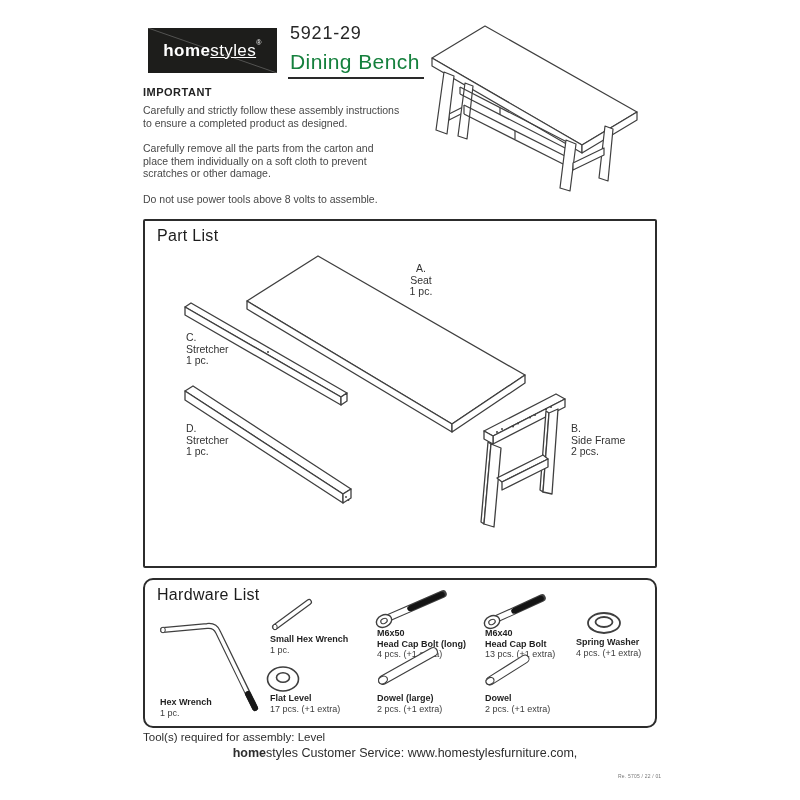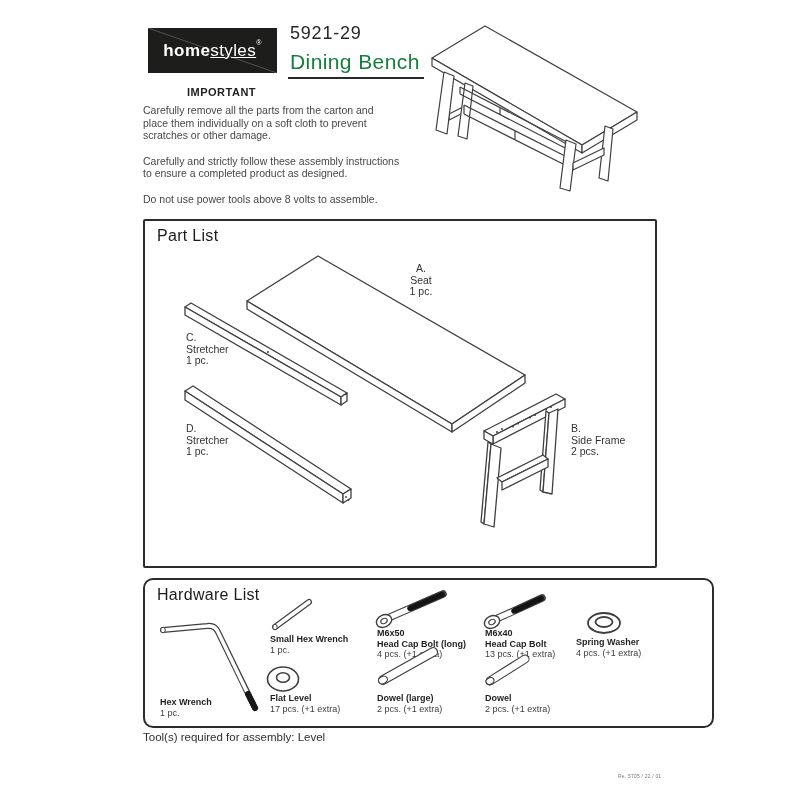--- a/index.html
+++ b/index.html
@@ -13,27 +13,27 @@
   .logo-text{font-size:17px;letter-spacing:.4px;position:relative;z-index:2;}
   .logo-text b{font-weight:700;}
   .logo-text .lt{font-weight:400;text-decoration:underline;}
   .logo-mark{font-size:7px;vertical-align:top;position:relative;top:-2px;}
   .logo-slash{position:absolute;left:0;top:0;z-index:1;}
   .model{left:290px;top:23px;font-size:18px;letter-spacing:.8px;color:#262626;}
   .product{left:290px;top:50px;font-size:21px;letter-spacing:.4px;color:#15803d;}
   .title-rule{left:288px;top:77px;width:136px;height:2px;background:#2a2a2a;}
 
   
-  .imp-head{left:143px;top:86px;font-size:11px;font-weight:700;letter-spacing:.5px;color:#222;margin-left:44px;}
+  .imp-head{left:143px;top:86px;font-size:11px;font-weight:700;letter-spacing:.5px;color:#222;}
   .imp-body{left:143px;top:104px;width:300px;font-size:10.5px;line-height:12.6px;color:#474747;}
   .imp-body div{white-space:pre-line;margin:0 0 13px 0;}
 
   
   .part-box{left:143px;top:219px;width:514px;height:349px;border:2px solid #2c2c2c;border-radius:2px;box-sizing:border-box;}
-  .hw-box{left:143px;top:578px;width:571px;height:150px;border:2px solid #2c2c2c;border-radius:10px;box-sizing:border-box;}
+  .hw-box{left:143px;top:578px;width:514px;height:150px;border:2px solid #2c2c2c;border-radius:10px;box-sizing:border-box;}
   .box-title{left:12px;top:6px;font-size:16px;color:#1c1c1c;letter-spacing:.3px;}
 
   .part-label{font-size:10.5px;line-height:11.6px;color:#333;}
   .part-label.center{text-align:center;}
 
   .hw-label{font-size:9px;line-height:10.6px;color:#3c3c3c;}
   .hw-label .nm{font-weight:700;color:#1f1f1f;}
 
   .tools-note{left:143px;top:731px;font-size:11.5px;color:#2e2e2e;}
 
@@ -82,25 +82,25 @@
     <g fill="#ffffff" stroke="#3f3f3f" stroke-width="1.2" stroke-linejoin="round">
 
       <polygon points="146,126 156,130 150,177 140,174"></polygon>
       <polygon points="185,112 193,115 188,167 179,164"></polygon>
       <polygon points="153,149 184,134 184,141 153,156"></polygon>
     </g>
   </svg>
 
   <div class="abs imp-head">IMPORTANT</div>
   <div class="abs imp-body">
+    <div>Carefully and strictly follow these assembly instructions
+to ensure a completed product as designed.</div>
     <div>Carefully remove all the parts from the carton and
 place them individually on a soft cloth to prevent
 scratches or other damage.</div>
-    <div>Carefully and strictly follow these assembly instructions
-to ensure a completed product as designed.</div>
     <div>Do not use power tools above 8 volts to assemble.</div>
   </div>
 
   <div class="abs part-box">
     <div class="abs box-title">Part List</div>
 
     <svg class="abs" style="left:0;top:0" width="510" height="345" viewBox="0 0 510 345">
       <g fill="#ffffff" stroke="#3f3f3f" stroke-width="1.3" stroke-linejoin="round">
 
         <polygon points="173,35 380,154 307,203 102,80"></polygon>
@@ -250,16 +250,17 @@
     </svg>
     <div class="abs hw-label" style="left:340px;top:113px">
       <div class="nm">Dowel</div>
       <div>2 pcs. (+1 extra)</div>
     </div>
   </div>
 
   <div class="abs tools-note">Tool(s) required for assembly: Level</div>
 
   <div class="abs footer">
+    <div><b>home</b><span>styles Customer Service: www.homestylesfurniture.com,</span></div>
   </div>
   <div class="abs doc-code">Re. 5705 / 22 / 01</div>
 
 </div>
 
 </body></html>

